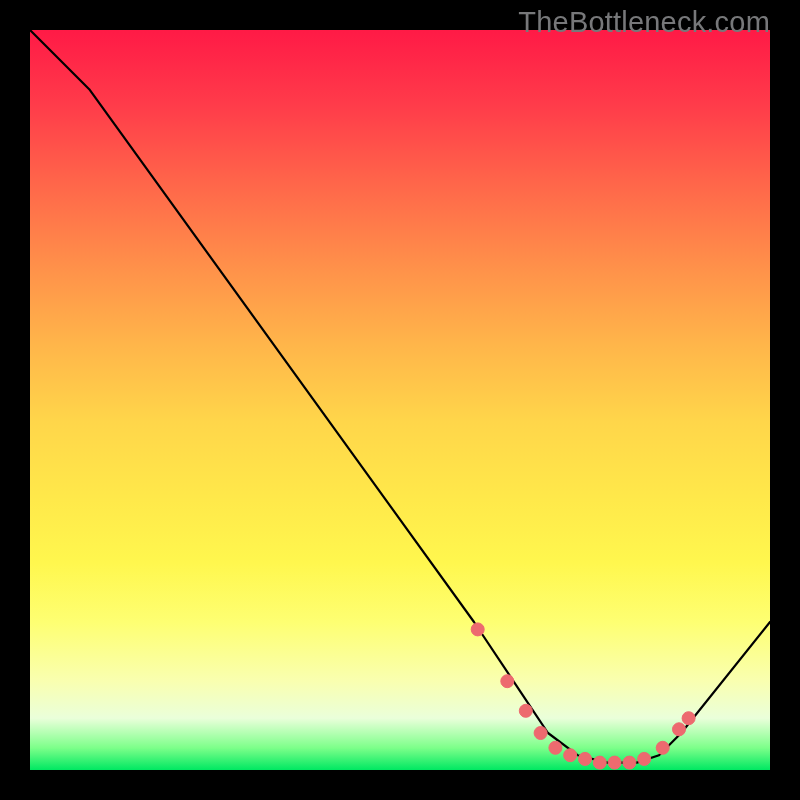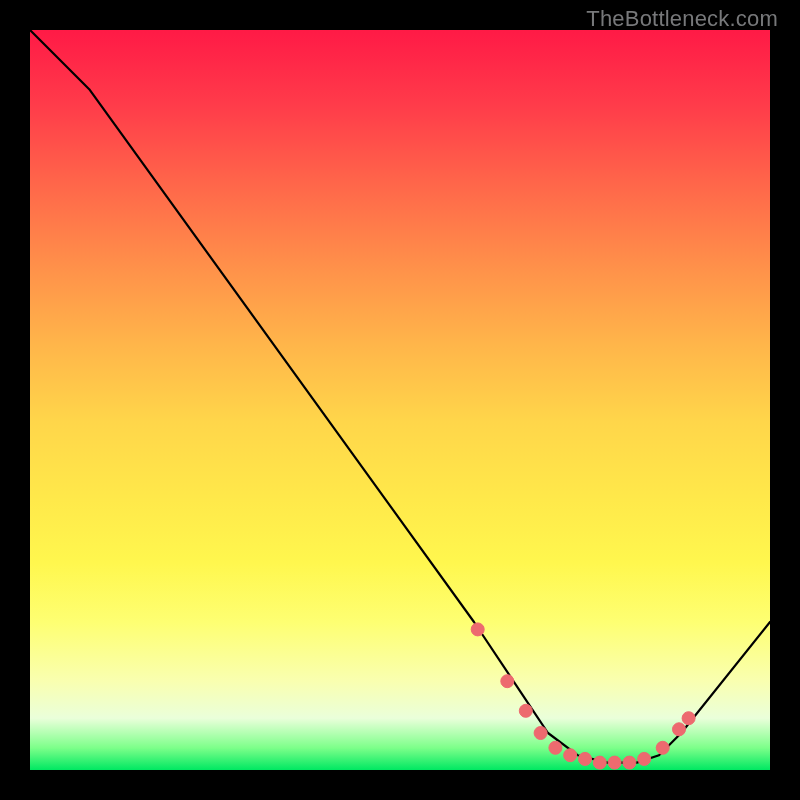--- a/index.html
+++ b/index.html
@@ -28,23 +28,23 @@
       #feff72 80%,
       #f9ffb0 88%,
       #eaffda 93%,
       #7dff8a 97%,
       #00e862 100%
     );
   }
   .attribution {
     position: absolute;
     top: 6px;
-    right: 22px;
+    right: 30px;
     font-family: Arial, Helvetica, sans-serif;
-    font-size: 22px;
+    font-size: 29px;
     color: #77787a;
     letter-spacing: 0.2px;
   }
   svg {
     position: absolute;
     left: 0;
     top: 0;
   }
 </style>
 </head>

